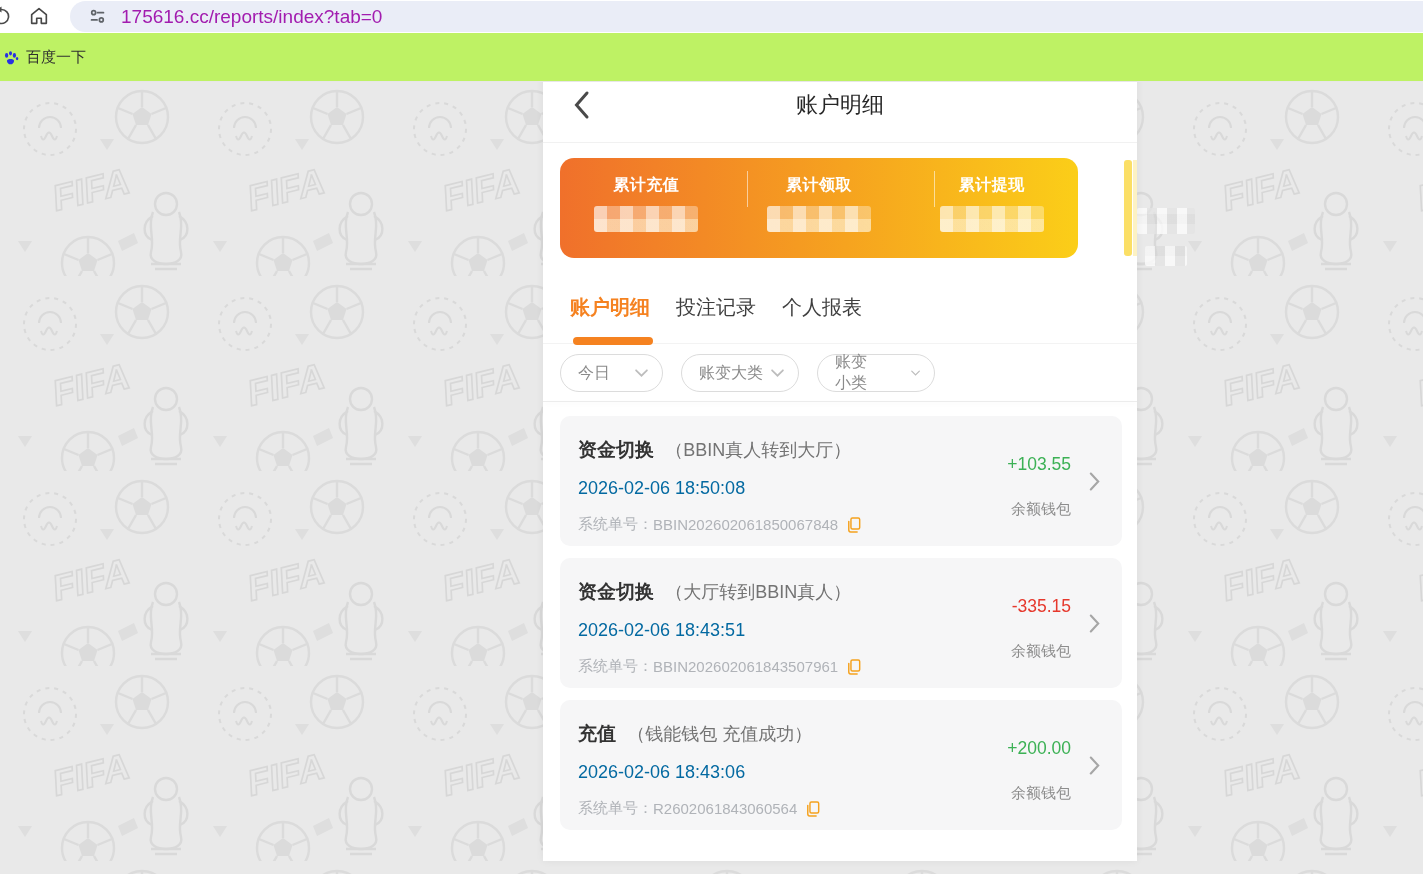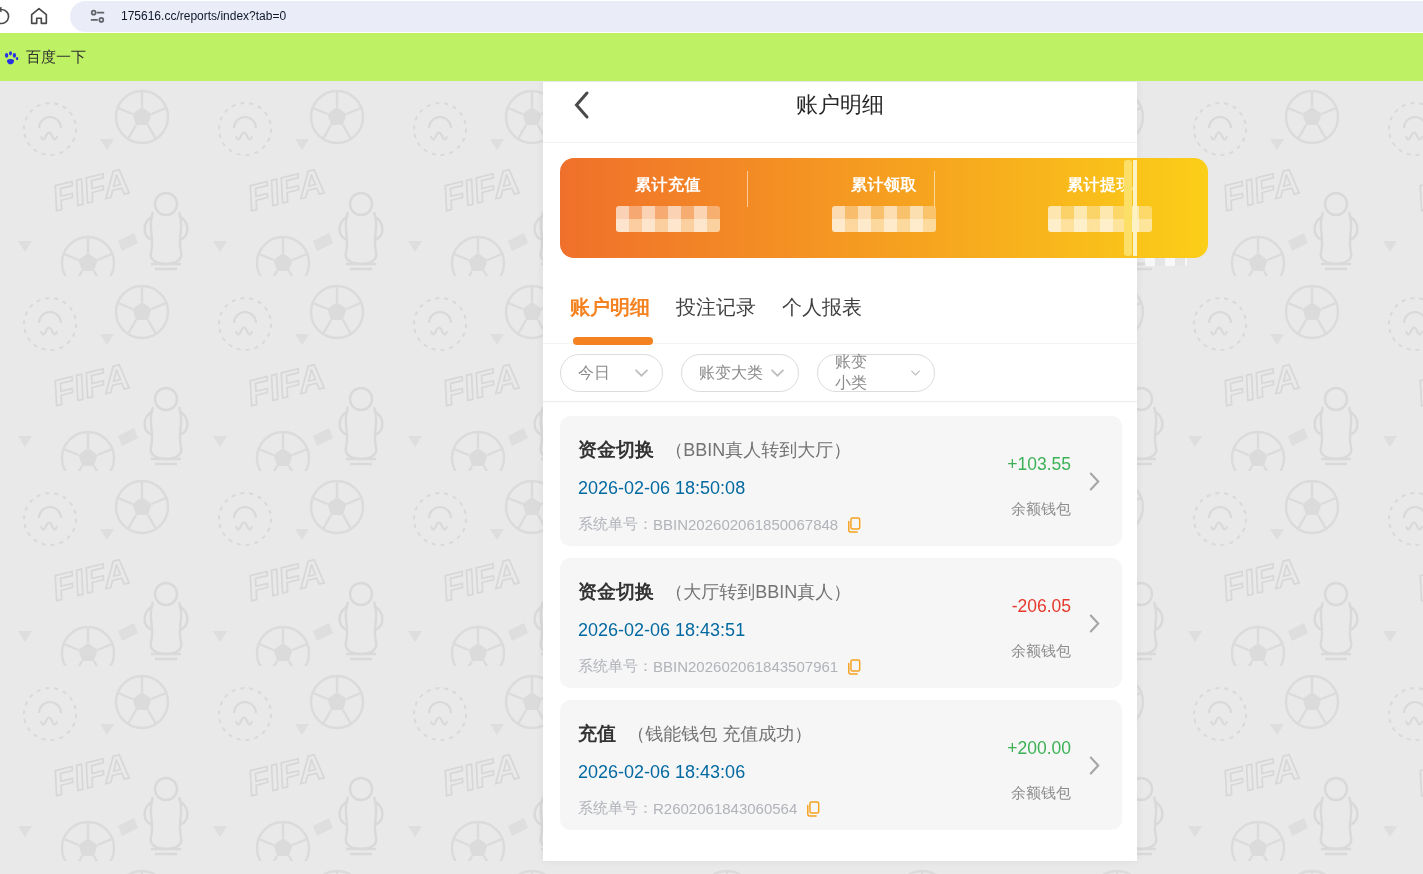--- a/index.html
+++ b/index.html
@@ -6,21 +6,21 @@
   #screen{position:relative;width:1423px;height:874px;overflow:hidden;
     font-family:"Liberation Sans","DejaVu Sans",sans-serif;-webkit-font-smoothing:antialiased;}
 
   
   .topbar{position:absolute;left:0;top:0;width:1423px;height:33px;background:#fff;z-index:30;}
   .reload-ic{position:absolute;left:-9px;top:6px;width:21px;height:21px;}
   .home-ic{position:absolute;left:28px;top:5px;width:22px;height:22px;cursor:pointer;}
   .omnibox{position:absolute;left:70px;top:1px;width:1353px;height:31px;background:#eaedf7;
     border-radius:16px 0 0 16px;}
   .tune-ic{position:absolute;left:19px;top:7px;width:17px;height:17px;}
-  .url-text{position:absolute;left:51px;top:0;line-height:31px;font-size:12px;color:#0f172a;white-space:nowrap;}
+  .url-text{position:absolute;left:51px;top:0;line-height:31px;font-size:19px;color:#a21caf;white-space:nowrap;}
   .bookmarks{position:absolute;left:0;top:33px;width:1423px;height:48px;background:#bef264;
     border-bottom:1px solid #e7e7e7;z-index:30;}
   .bk-item{position:absolute;left:2px;top:12px;height:24px;display:flex;align-items:center;cursor:pointer;}
   .bk-ic{width:17px;height:17px;margin-right:7px;}
   .bk-label{font-size:15px;color:#2f2f2f;}
 
   
   .page-bg{position:absolute;left:0;top:81px;width:1423px;height:793px;background:#e9e9e9;z-index:0;}
   .page-bg svg{display:block;width:100%;height:100%;}
   .patch{position:absolute;border-radius:2px;z-index:1;
@@ -34,21 +34,21 @@
   .content{position:absolute;left:543px;top:68px;width:594px;height:793px;background:#fff;z-index:10;
     box-shadow:0 0 8px rgba(0,0,0,.06);}
 
   .page-header{position:absolute;left:0;top:0;width:594px;height:74px;background:#fff;
     border-bottom:1px solid #f1f1f1;}
   .back-btn{position:absolute;left:27px;top:22px;width:22px;height:30px;cursor:pointer;}
   .page-title{position:absolute;left:0;top:0;width:594px;text-align:center;line-height:74px;
     font-size:22px;color:#262626;font-weight:500;}
 
   
-  .banner{position:absolute;left:17px;top:90px;width:648px;height:100px;border-radius:14px;
+  .banner{position:absolute;left:17px;top:90px;width:518px;height:100px;border-radius:14px;
     background:linear-gradient(90deg,#f0702b 0%,#f6a31f 55%,#fbce18 100%);display:flex;}
   .ban-col{flex:1;display:flex;flex-direction:column;align-items:center;}
   .ban-label{margin-top:17px;font-size:16px;font-weight:600;color:#fff;letter-spacing:.5px;}
   .ban-sep{position:absolute;top:13px;width:1px;height:36px;background:rgba(255,255,255,.55);}
   .sep1{left:187px;}.sep2{left:374px;}
   .mosaic{margin-top:10px;width:104px;height:26px;border-radius:3px;
     background-color:rgba(255,255,255,.25);
     background-image:
       repeating-linear-gradient(90deg,rgba(255,255,255,.5) 0 13px,rgba(255,255,255,.05) 13px 26px),
       repeating-linear-gradient(0deg,rgba(255,240,205,.55) 0 13px,rgba(255,255,255,.08) 13px 26px);}
@@ -252,21 +252,21 @@
       </div>
       <div class="rec-date">2026-02-06 18:43:51</div>
       <div class="rec-order">
         <span>系统单号：</span>
         <span>BBIN202602061843507961</span>
         <svg class="copy-ic" viewBox="0 0 20 22">
           <rect x="6.5" y="1.5" width="12" height="15" rx="2" fill="none" stroke="#f5a21f" stroke-width="2"></rect>
           <path d="M3.5 6 v12 a2.5 2.5 0 0 0 2.5 2.5 h9" fill="none" stroke="#f5a21f" stroke-width="2" stroke-linecap="round"></path>
         </svg>
       </div>
-      <div class="rec-amount negative">-206.05</div>
+      <div class="rec-amount negative">-335.15</div>
       <svg class="rec-chevron" viewBox="0 0 10 18">
         <path d="M1.5 1.5 L8.5 9 L1.5 16.5" fill="none" stroke="#a6a6a6" stroke-width="2" stroke-linecap="round"></path>
       </svg>
       <div class="rec-wallet">余额钱包</div>
     </div>
 
     <div class="card card3">
       <div class="rec-title">
         <span class="rec-type">充值</span>
         <span class="rec-detail">（钱能钱包 充值成功）</span>

